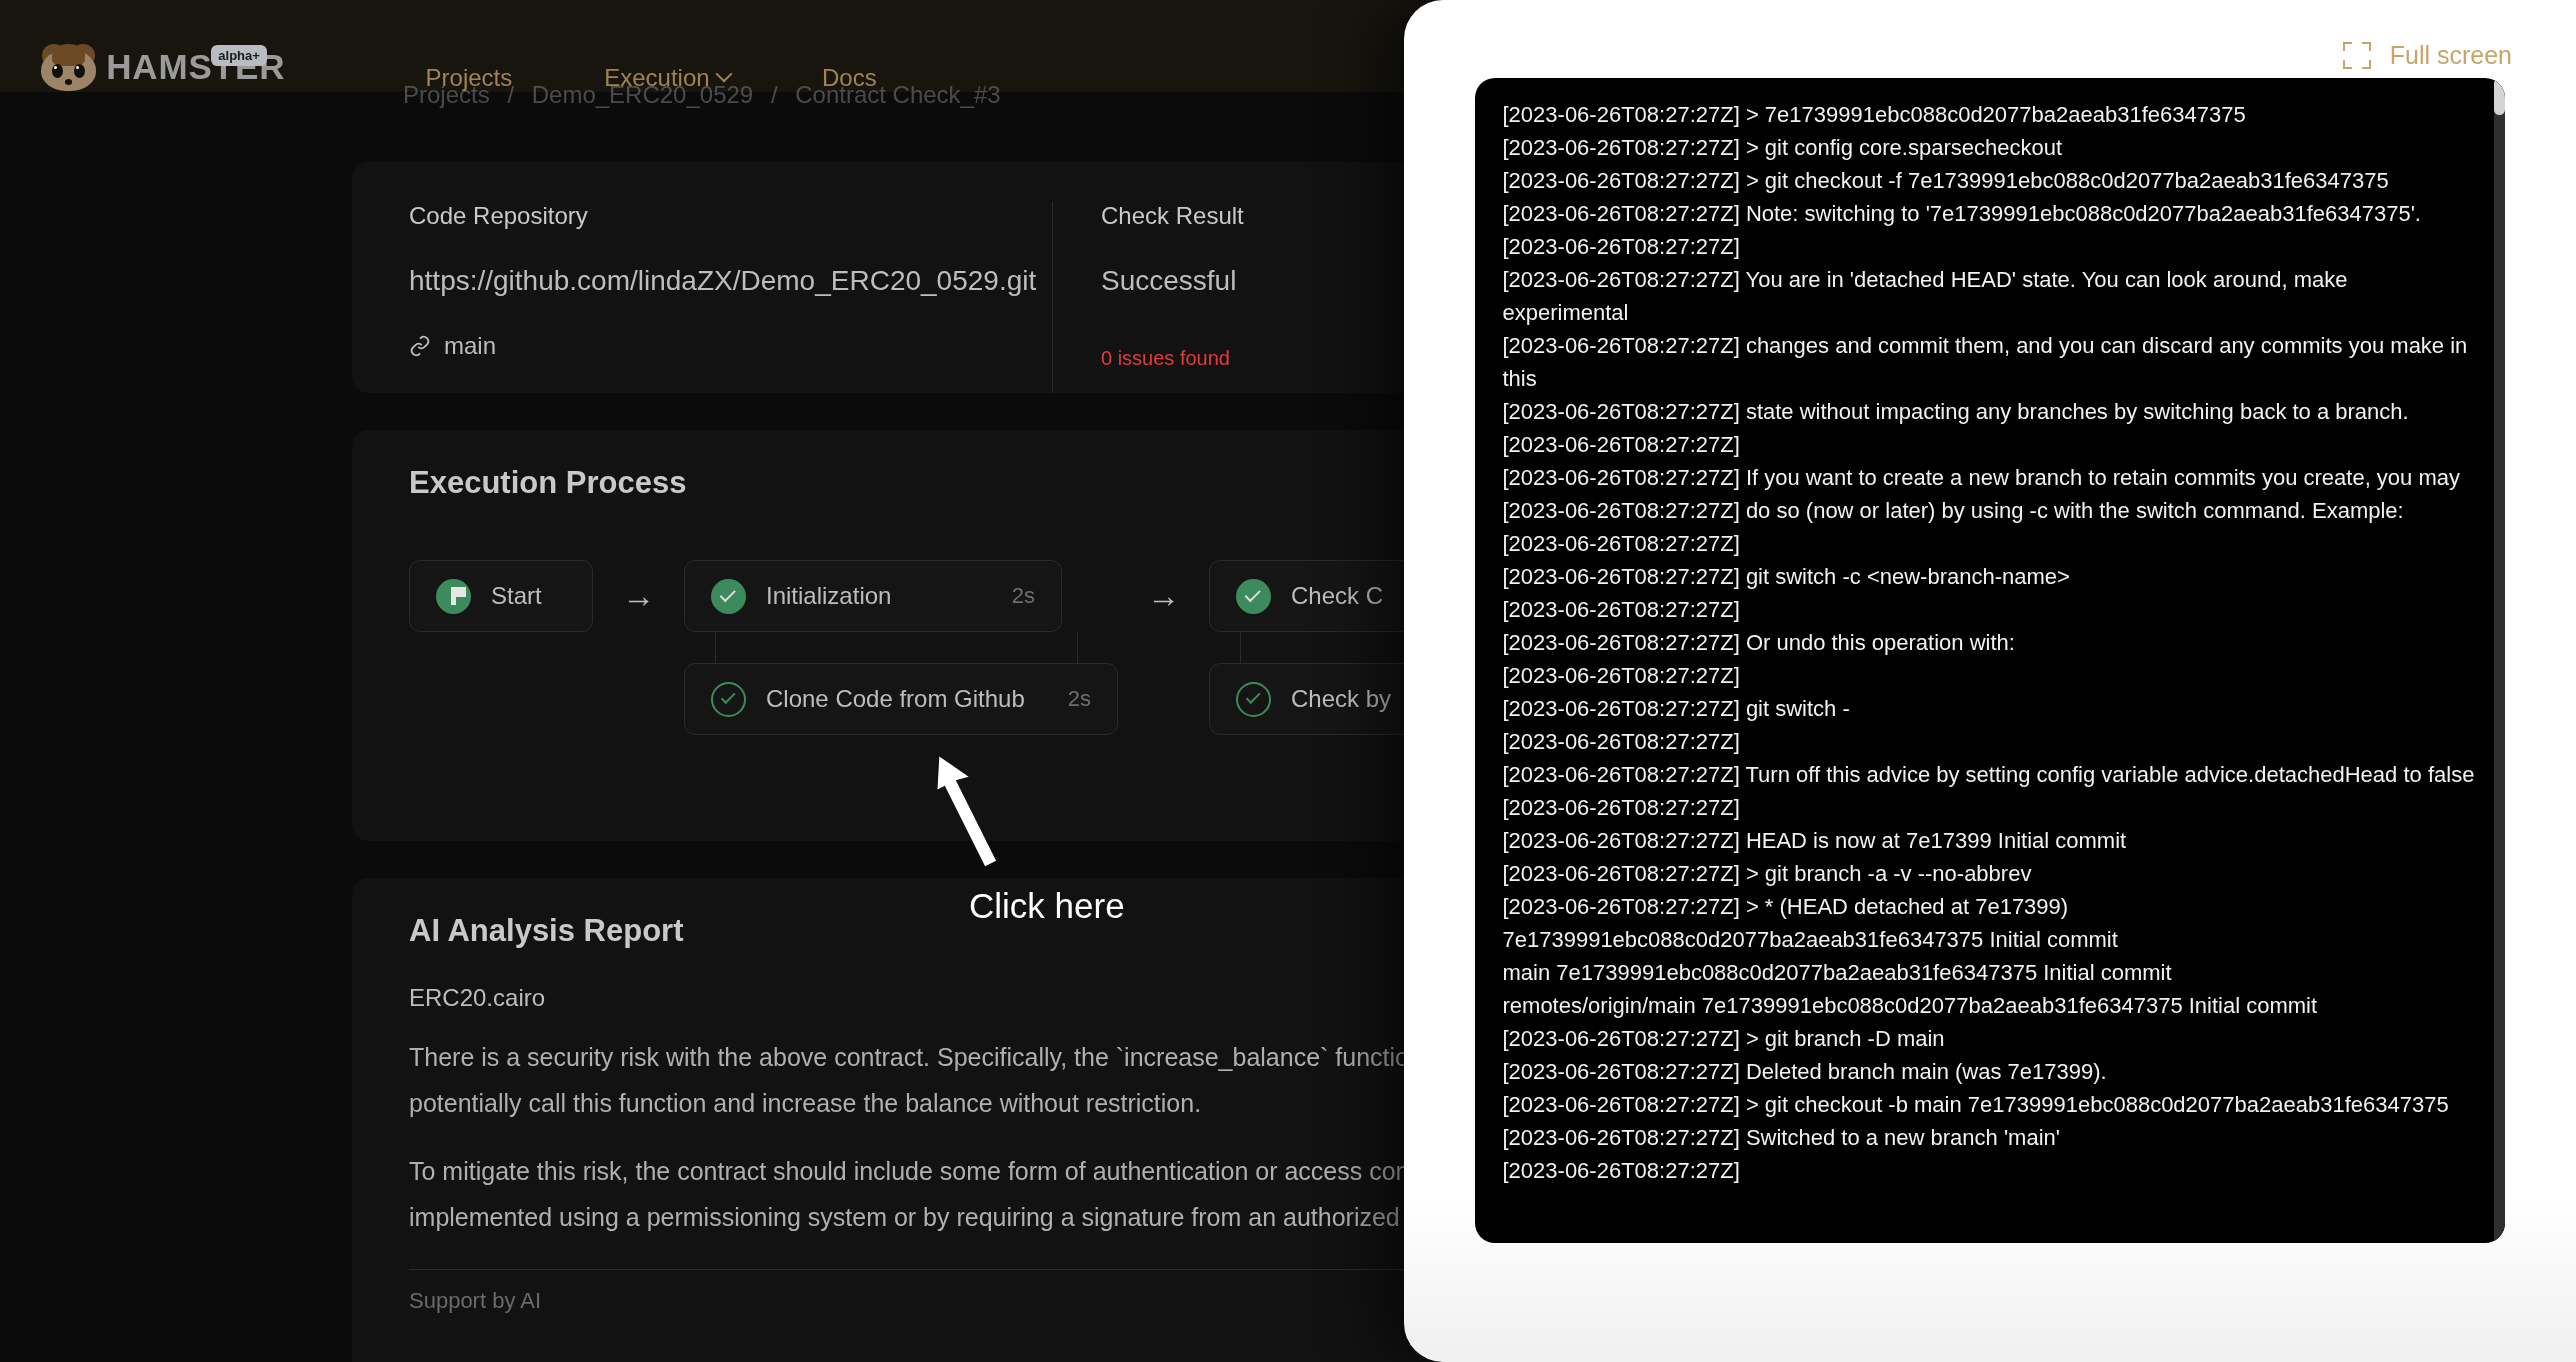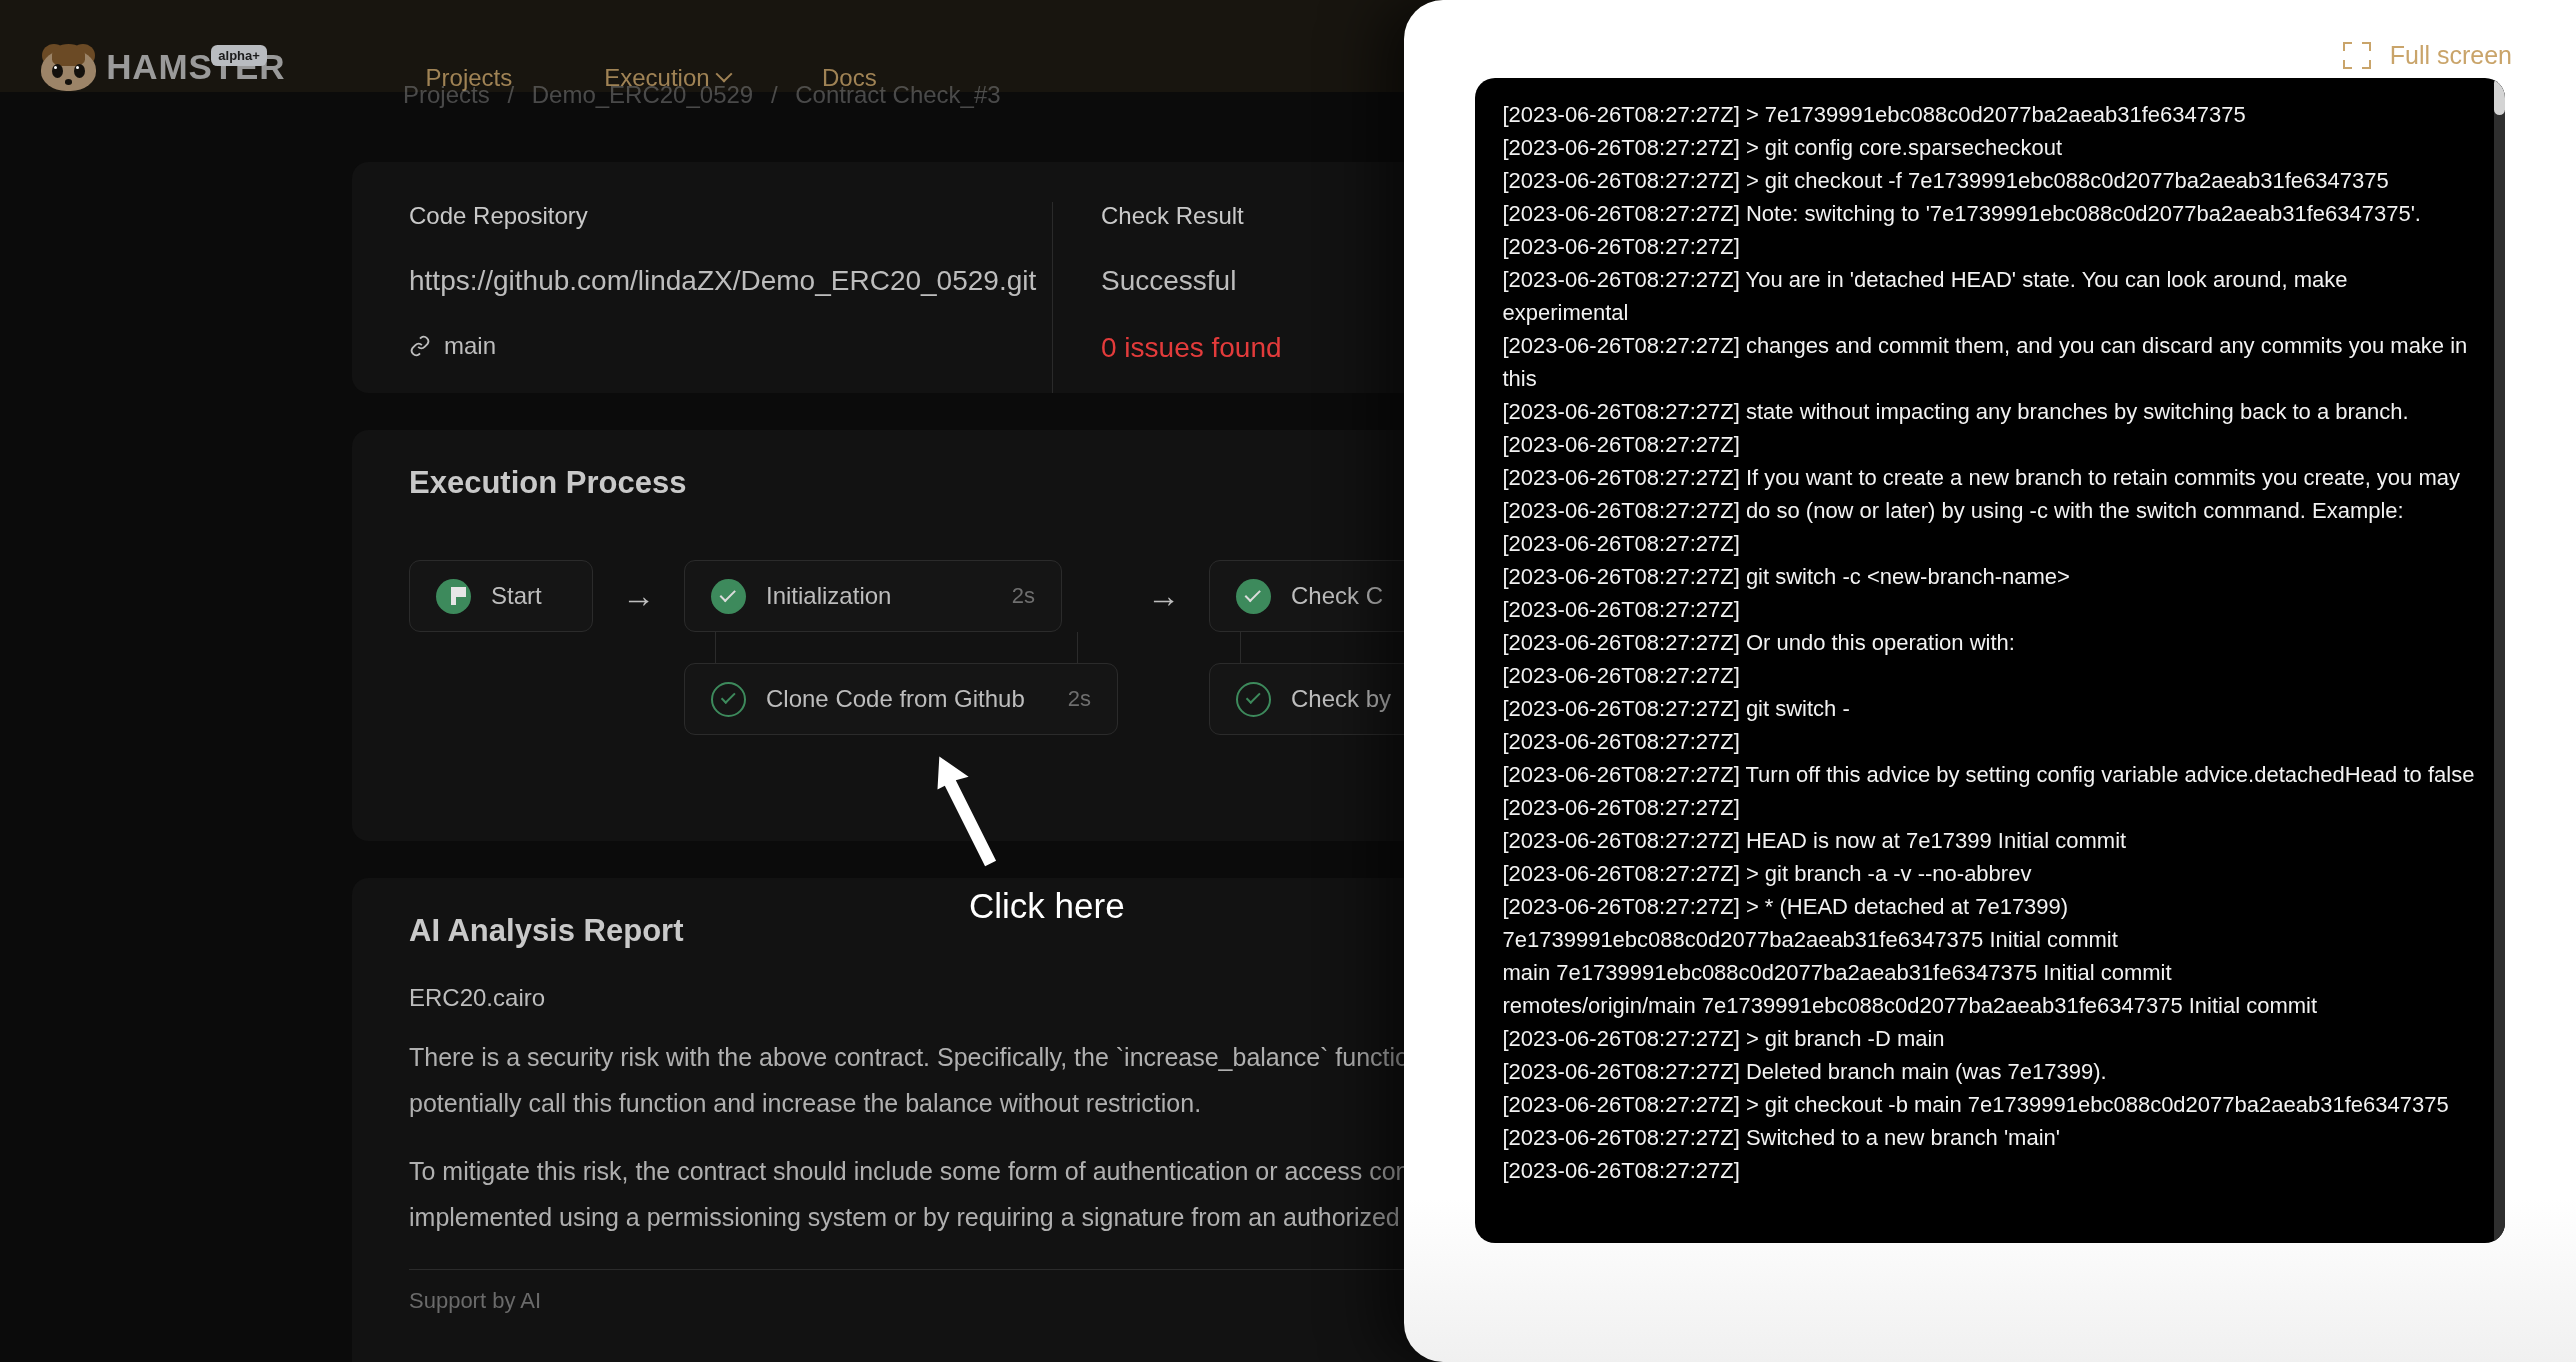--- a/index.html
+++ b/index.html
@@ -60,21 +60,21 @@
     position: absolute; left: 352px; background: #121212;
     border-radius: 16.5px;
   }
   #card-info { top: 162px; width: 1873px; height: 231px; }
   .info-grid { display: flex; height: 100%; padding: 40px 57px 0 57px; }
   .info-col { flex: 0 0 643px; }
   .info-col.divider { border-left: 0.9px solid #2a2a2a; padding-left: 48px; }
   .info-label { color: #c9c9c9; font-size: 24px; }
   .info-value { color: #bdbdbd; font-size: 28px; margin-top: 35px; }
   .info-branch { display: flex; align-items: center; gap: 13px; margin-top: 35px; color: #bdbdbd; font-size: 24px; }
-  .info-issues { color: #e33b3b; font-size: 28px; margin-top: 35px; }
+  .info-issues { color: #e33b3b; font-size: 20px; margin-top: 50px; }
   .link-ico { width: 22px; height: 22px; display:inline-block; color:#bdbdbd; }
 
   #card-exec { top: 430px; width: 1873px; height: 411px; }
   .sec-title { color: #c9c9c9; font-size: 31px; font-weight: bold; padding: 35px 0 0 57px; }
 
   .flow { position: absolute; left: 57px; top: 130px; display: flex; align-items: flex-start; }
   .flow-col { position: relative; }
   .node {
     background: #151515; border: 0.9px solid #2b2b2b; border-radius: 11px;
     height: 72px; display: flex; align-items: center; padding: 0 26px; gap: 20px;

